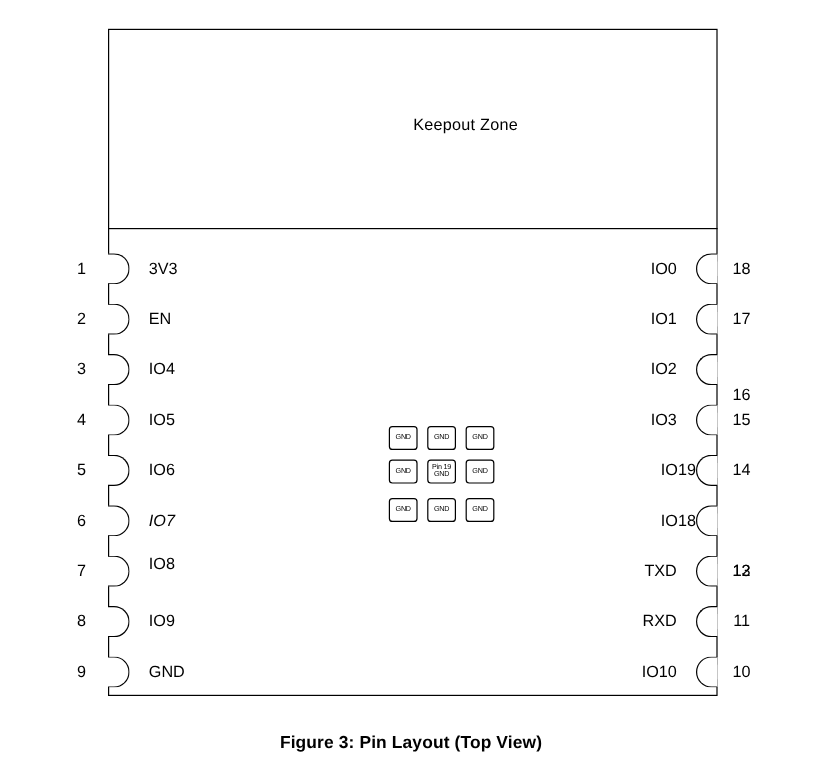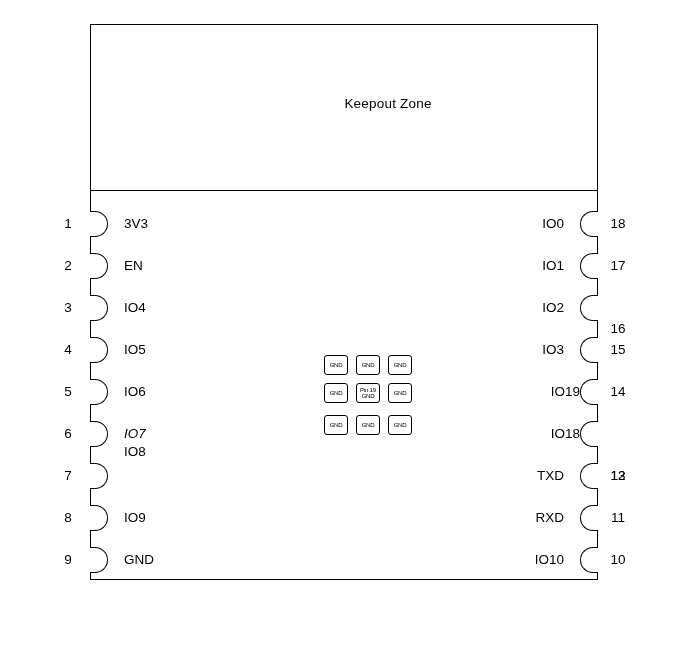--- a/index.html
+++ b/index.html
@@ -155,21 +155,21 @@
     <div class="pin pin-left" style="left:90px; top:379px;"></div>
     <div class="pin-num" style="left:56px; top:379px;">5</div>
     <div class="pin-name name-left" style="left:124px; top:379px;">IO6</div>
 
     <div class="pin pin-left" style="left:90px; top:421px;"></div>
     <div class="pin-num" style="left:56px; top:421px;">6</div>
     <div class="pin-name name-left" style="left:124px; top:421px;font-style:italic;">IO7</div>
 
     <div class="pin pin-left" style="left:90px; top:463px;"></div>
     <div class="pin-num" style="left:56px; top:463px;">7</div>
-    <div class="pin-name name-left" style="left:124px; top:439px;">IO8</div>
+    <div class="pin-name name-left" style="left:124px; top:457px;">IO8</div>
 
     <div class="pin pin-left" style="left:90px; top:505px;"></div>
     <div class="pin-num" style="left:56px; top:505px;">8</div>
     <div class="pin-name name-left" style="left:124px; top:505px;">IO9</div>
 
     <div class="pin pin-left" style="left:90px; top:547px;"></div>
     <div class="pin-num" style="left:56px; top:547px;">9</div>
     <div class="pin-name name-left" style="left:124px; top:547px;">GND</div>
   </div>
 
@@ -237,14 +237,15 @@
       <span>GND</span>
     </div>
     <div class="pad" style="left:356px; top:415px;">
       <span>GND</span>
     </div>
     <div class="pad" style="left:388px; top:415px;">
       <span>GND</span>
     </div>
   </div>
 
+  <div class="caption">Figure 3:  Pin Layout (Top View)</div>
 
 </div>
 
 </body></html>

